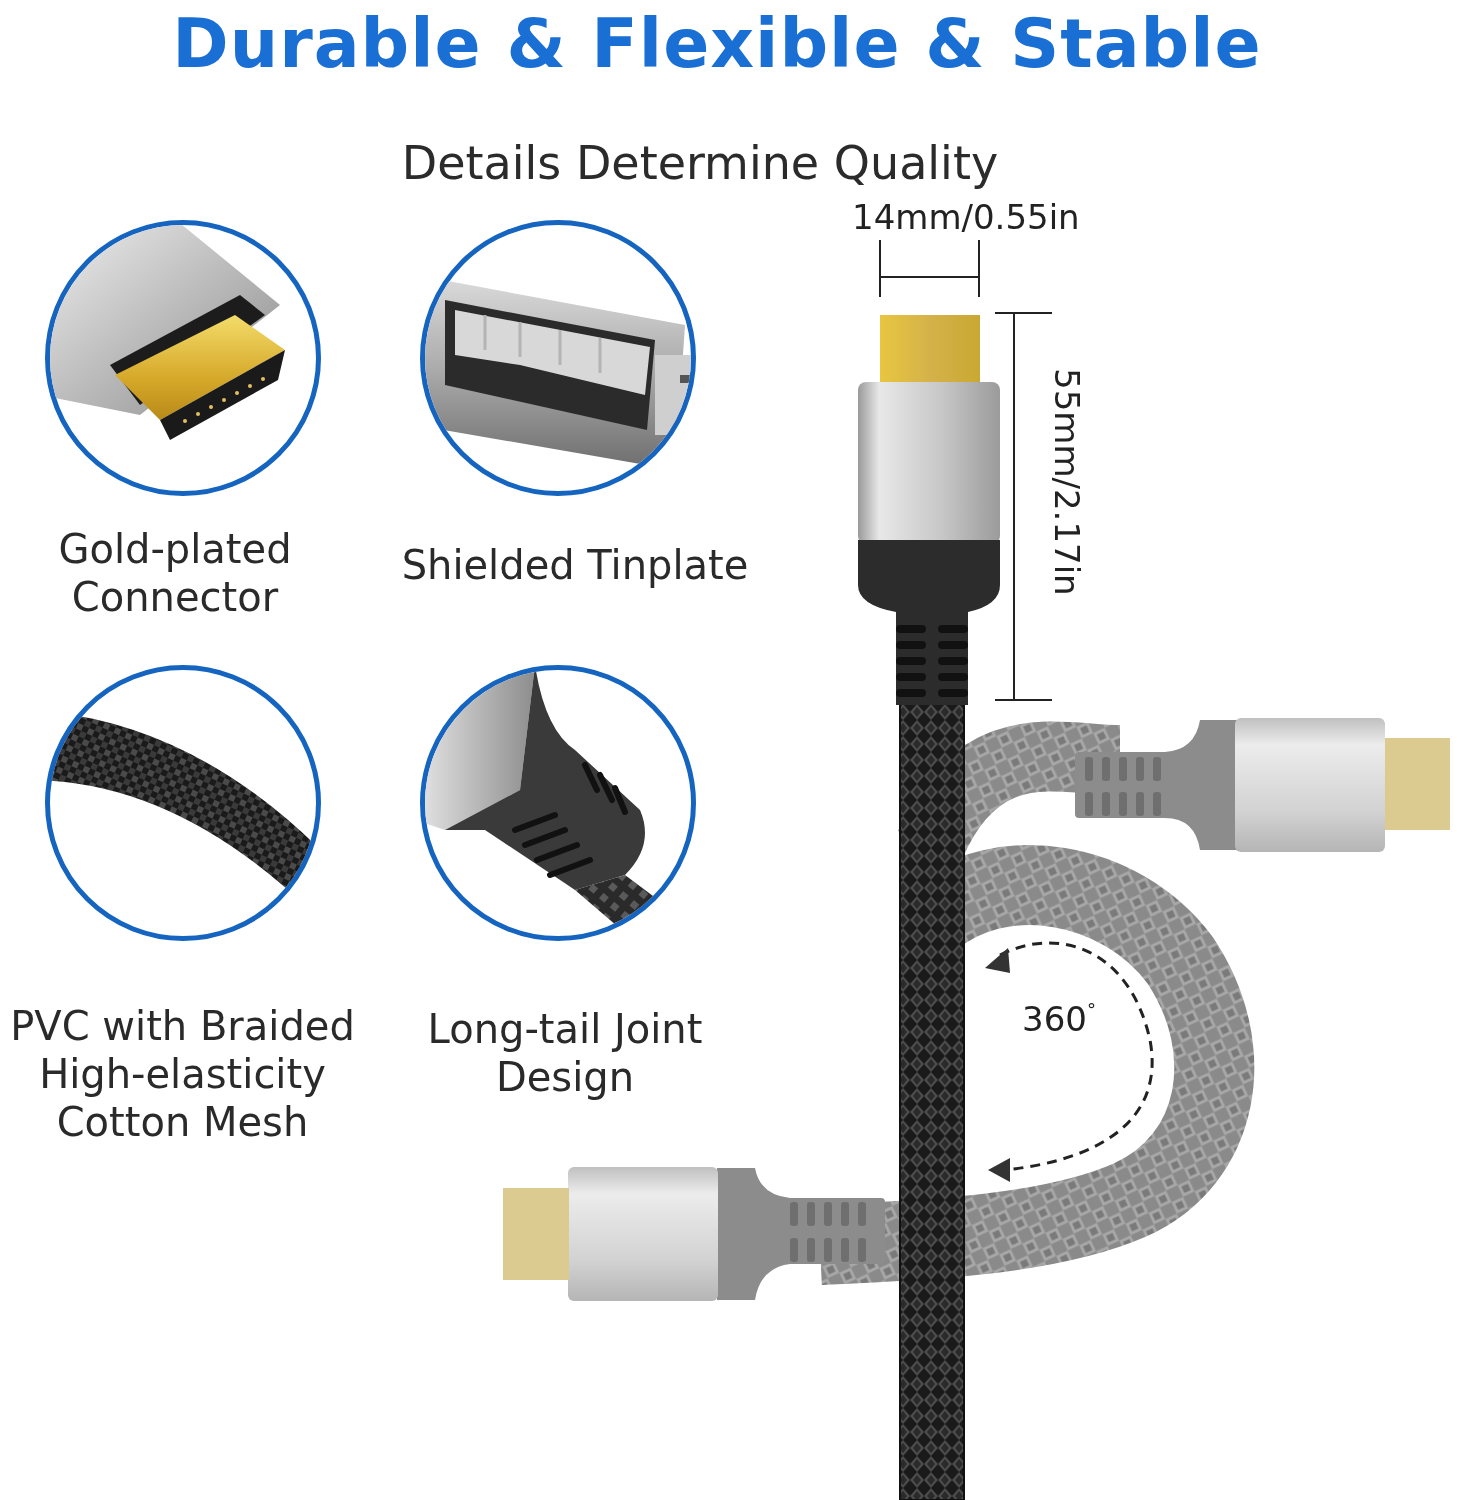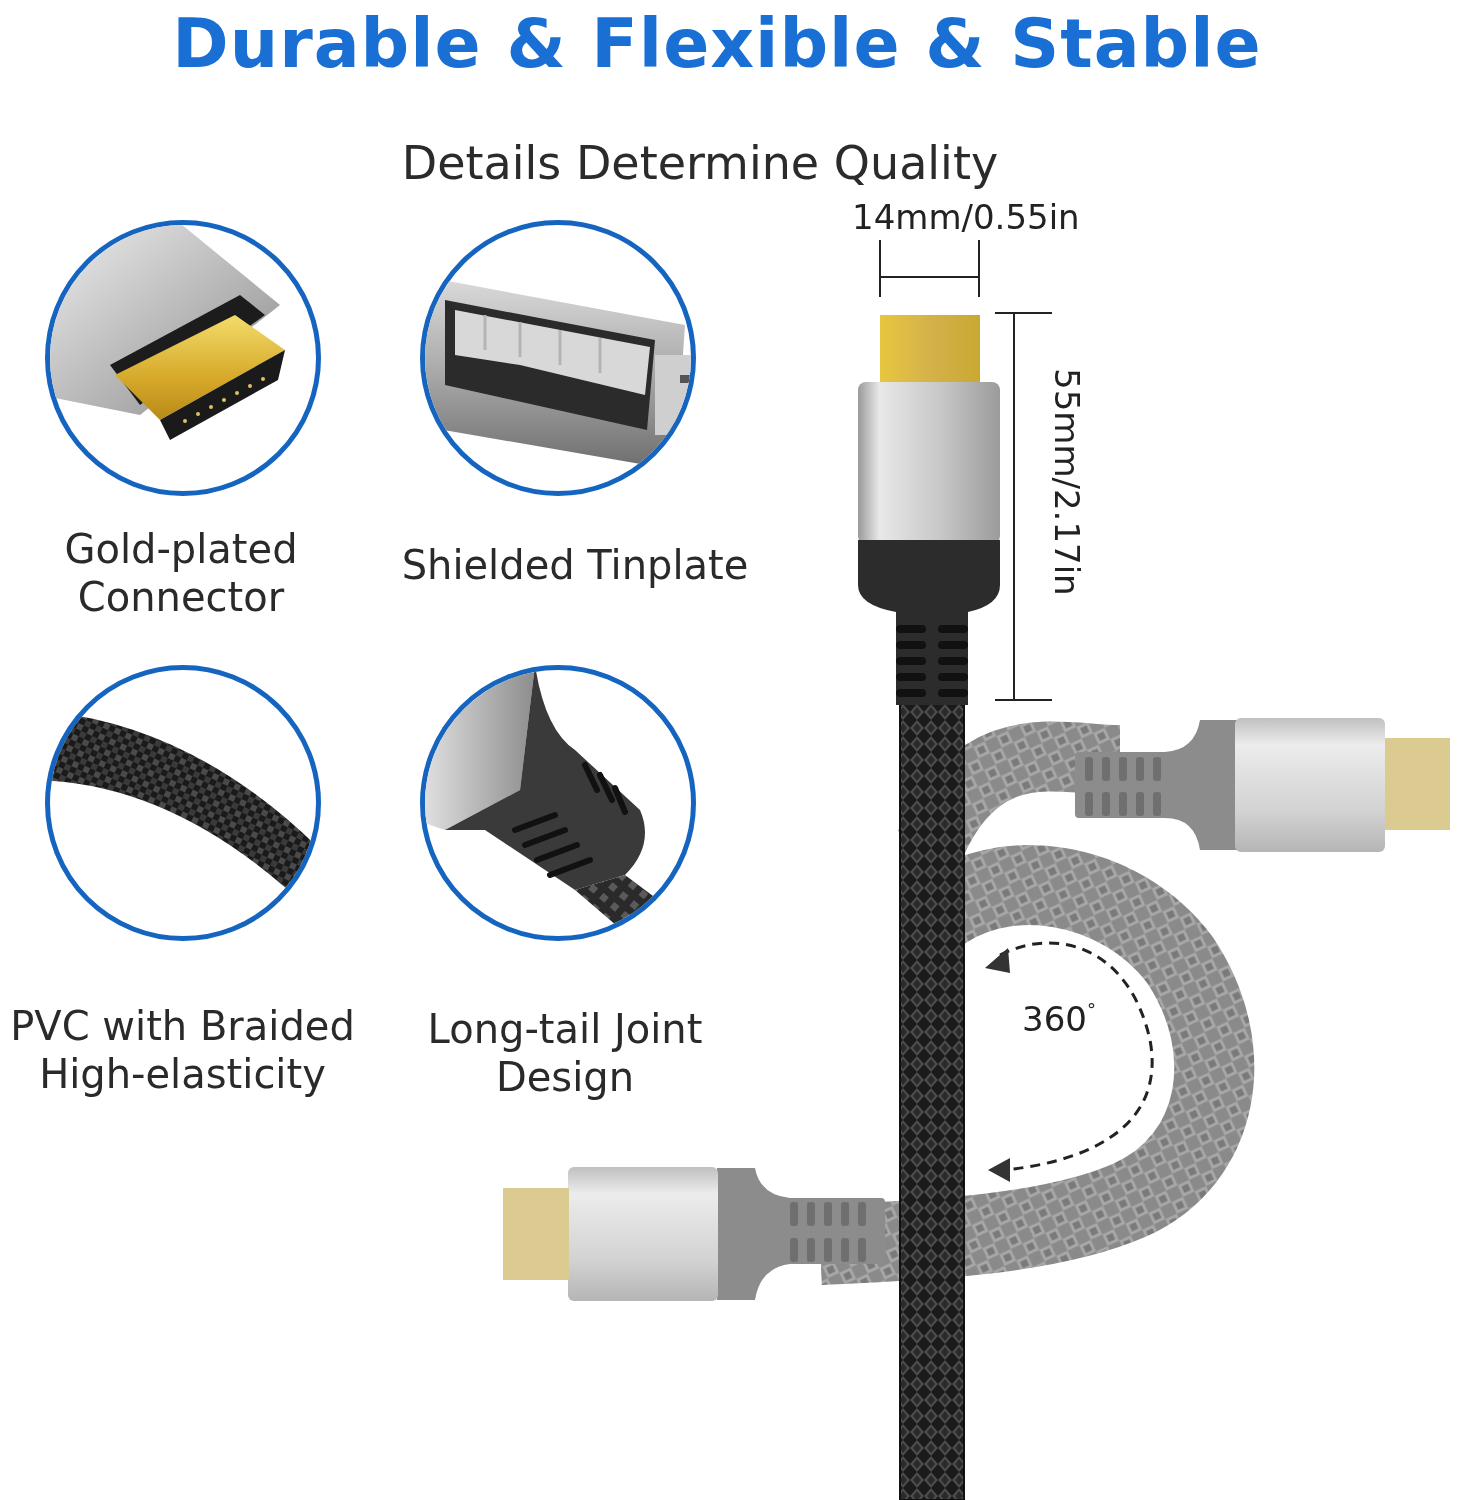--- a/index.html
+++ b/index.html
@@ -40,21 +40,21 @@
       <circle cx="135" cy="196" r="2"></circle>
         <circle cx="148" cy="189" r="2"></circle>
         <circle cx="161" cy="182" r="2"></circle>
         <circle cx="174" cy="175" r="2"></circle>
       <circle cx="187" cy="168" r="2"></circle>
         <circle cx="200" cy="161" r="2"></circle>
         <circle cx="213" cy="154" r="2"></circle>
     </g>
   </svg>
 </div>
-<div class="abs label" style="left:26px; top:525px; width:310px;">
+<div class="abs label" style="left:20px; top:525px; width:310px;">
   <div>Gold-plated</div>
   <div>Connector</div>
 </div>
 
 <div class="abs circle" style="left:420px; top:220px;">
   <svg width="276" height="276" viewBox="0 0 276 276">
     <defs>
       <linearGradient id="silv2" x1="0" y1="0" x2="0" y2="1">
         <stop offset="0" stop-color="#dcdcdc"></stop>
           <stop offset="0.5" stop-color="#a9a9a9"></stop>
@@ -87,20 +87,21 @@
         <rect width="6" height="6" fill="#4a4a4a"></rect>
         <rect x="6" y="6" width="6" height="6" fill="#3a3a3a"></rect>
       </pattern>
     </defs>
     <path d="M-20,40 Q150,50 290,200 L270,250 Q130,110 -20,110 Z" fill="url(#braid)"></path>
   </svg>
 </div>
 <div class="abs label" style="left:0px; top:1002px; width:365px;">
   <div>PVC with Braided</div>
   <div>High-elasticity</div>
+  <div>Cotton Mesh</div>
 </div>
 
 <div class="abs circle" style="left:420px; top:665px;">
   <svg width="276" height="276" viewBox="0 0 276 276">
     <defs>
       <linearGradient id="silv4" x1="0" y1="0" x2="1" y2="0">
         <stop offset="0" stop-color="#e6e6e6"></stop>
           <stop offset="1" stop-color="#8d8d8d"></stop>
       </linearGradient>
       <pattern id="braid2" width="14" height="14" patternUnits="userSpaceOnUse" patternTransform="rotate(40)">

